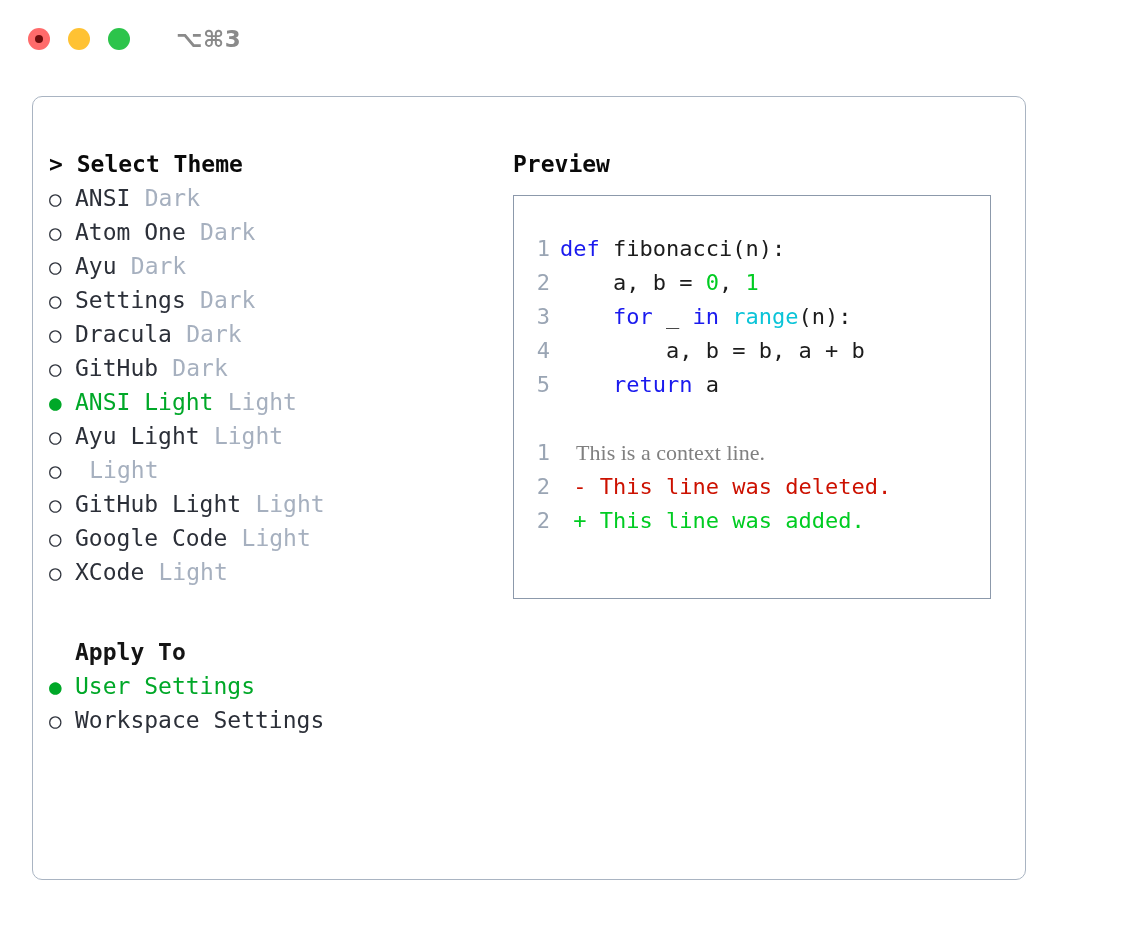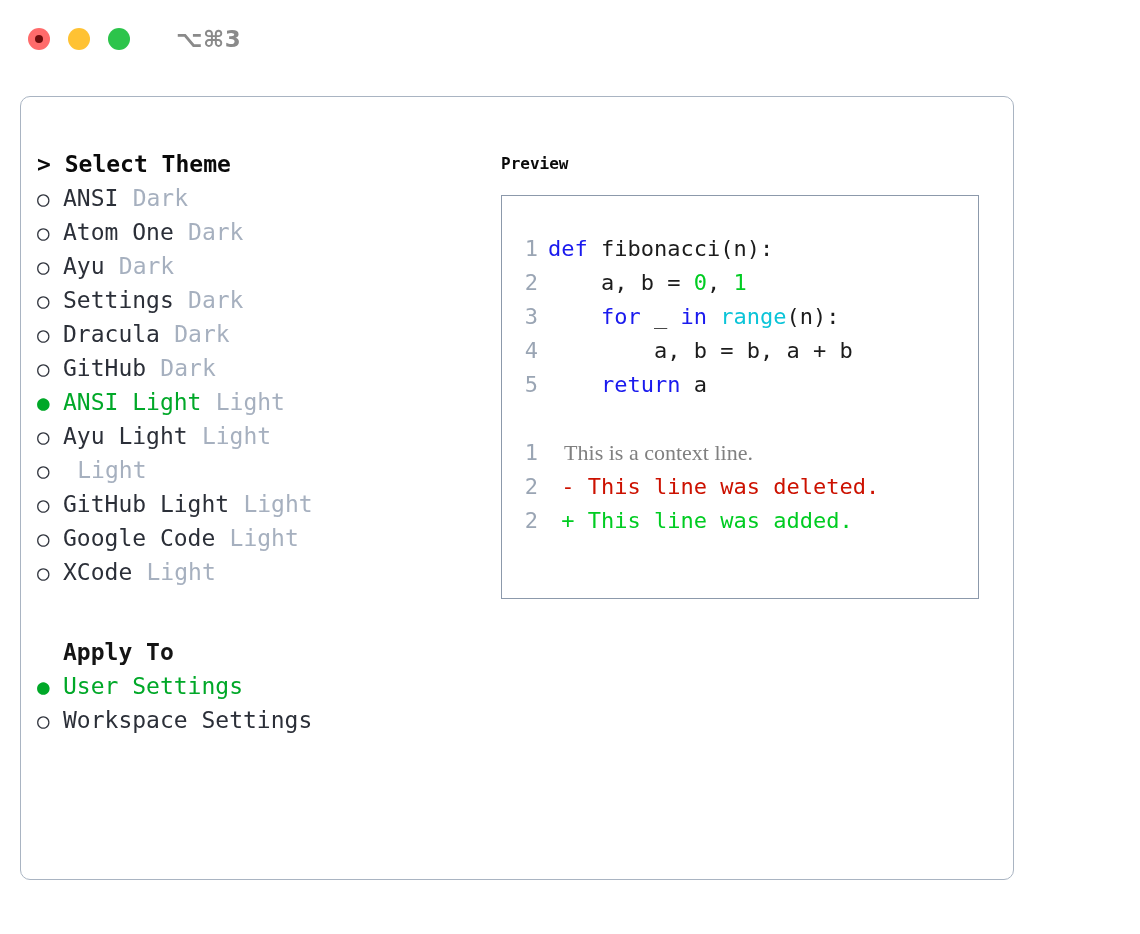--- a/index.html
+++ b/index.html
@@ -55,21 +55,21 @@
     color: #8a8a8a;
     font-size: 23px;
     font-weight: bold;
     letter-spacing: 0.5px;
     font-family: "DejaVu Sans", "Liberation Sans", sans-serif;
   }
 
   
   #panel {
     position: absolute;
-    left: 20px;
+    left: 32px;
     top: 96px;
     width: 994px;
     height: 784px;
     border: 1.5px solid #a9b4c2;
     border-radius: 10px;
     box-sizing: border-box;
     background: #ffffff;
   }
 
   
@@ -94,21 +94,21 @@
   
   .section-head {
     font-size: 23px;
     font-weight: bold;
     color: #0a0a0a;
     line-height: 34px;
     white-space: pre;
     font-family: "DejaVu Sans Mono", "Liberation Mono", monospace;
   }
   #preview-head {
-    font-size: 16px;
+    font-size: 23px;
     font-weight: bold;
     color: #0a0a0a;
     line-height: 34px;
   }
 
   
   .opt-row {
     display: flex;
     align-items: baseline;
     height: 34px;

